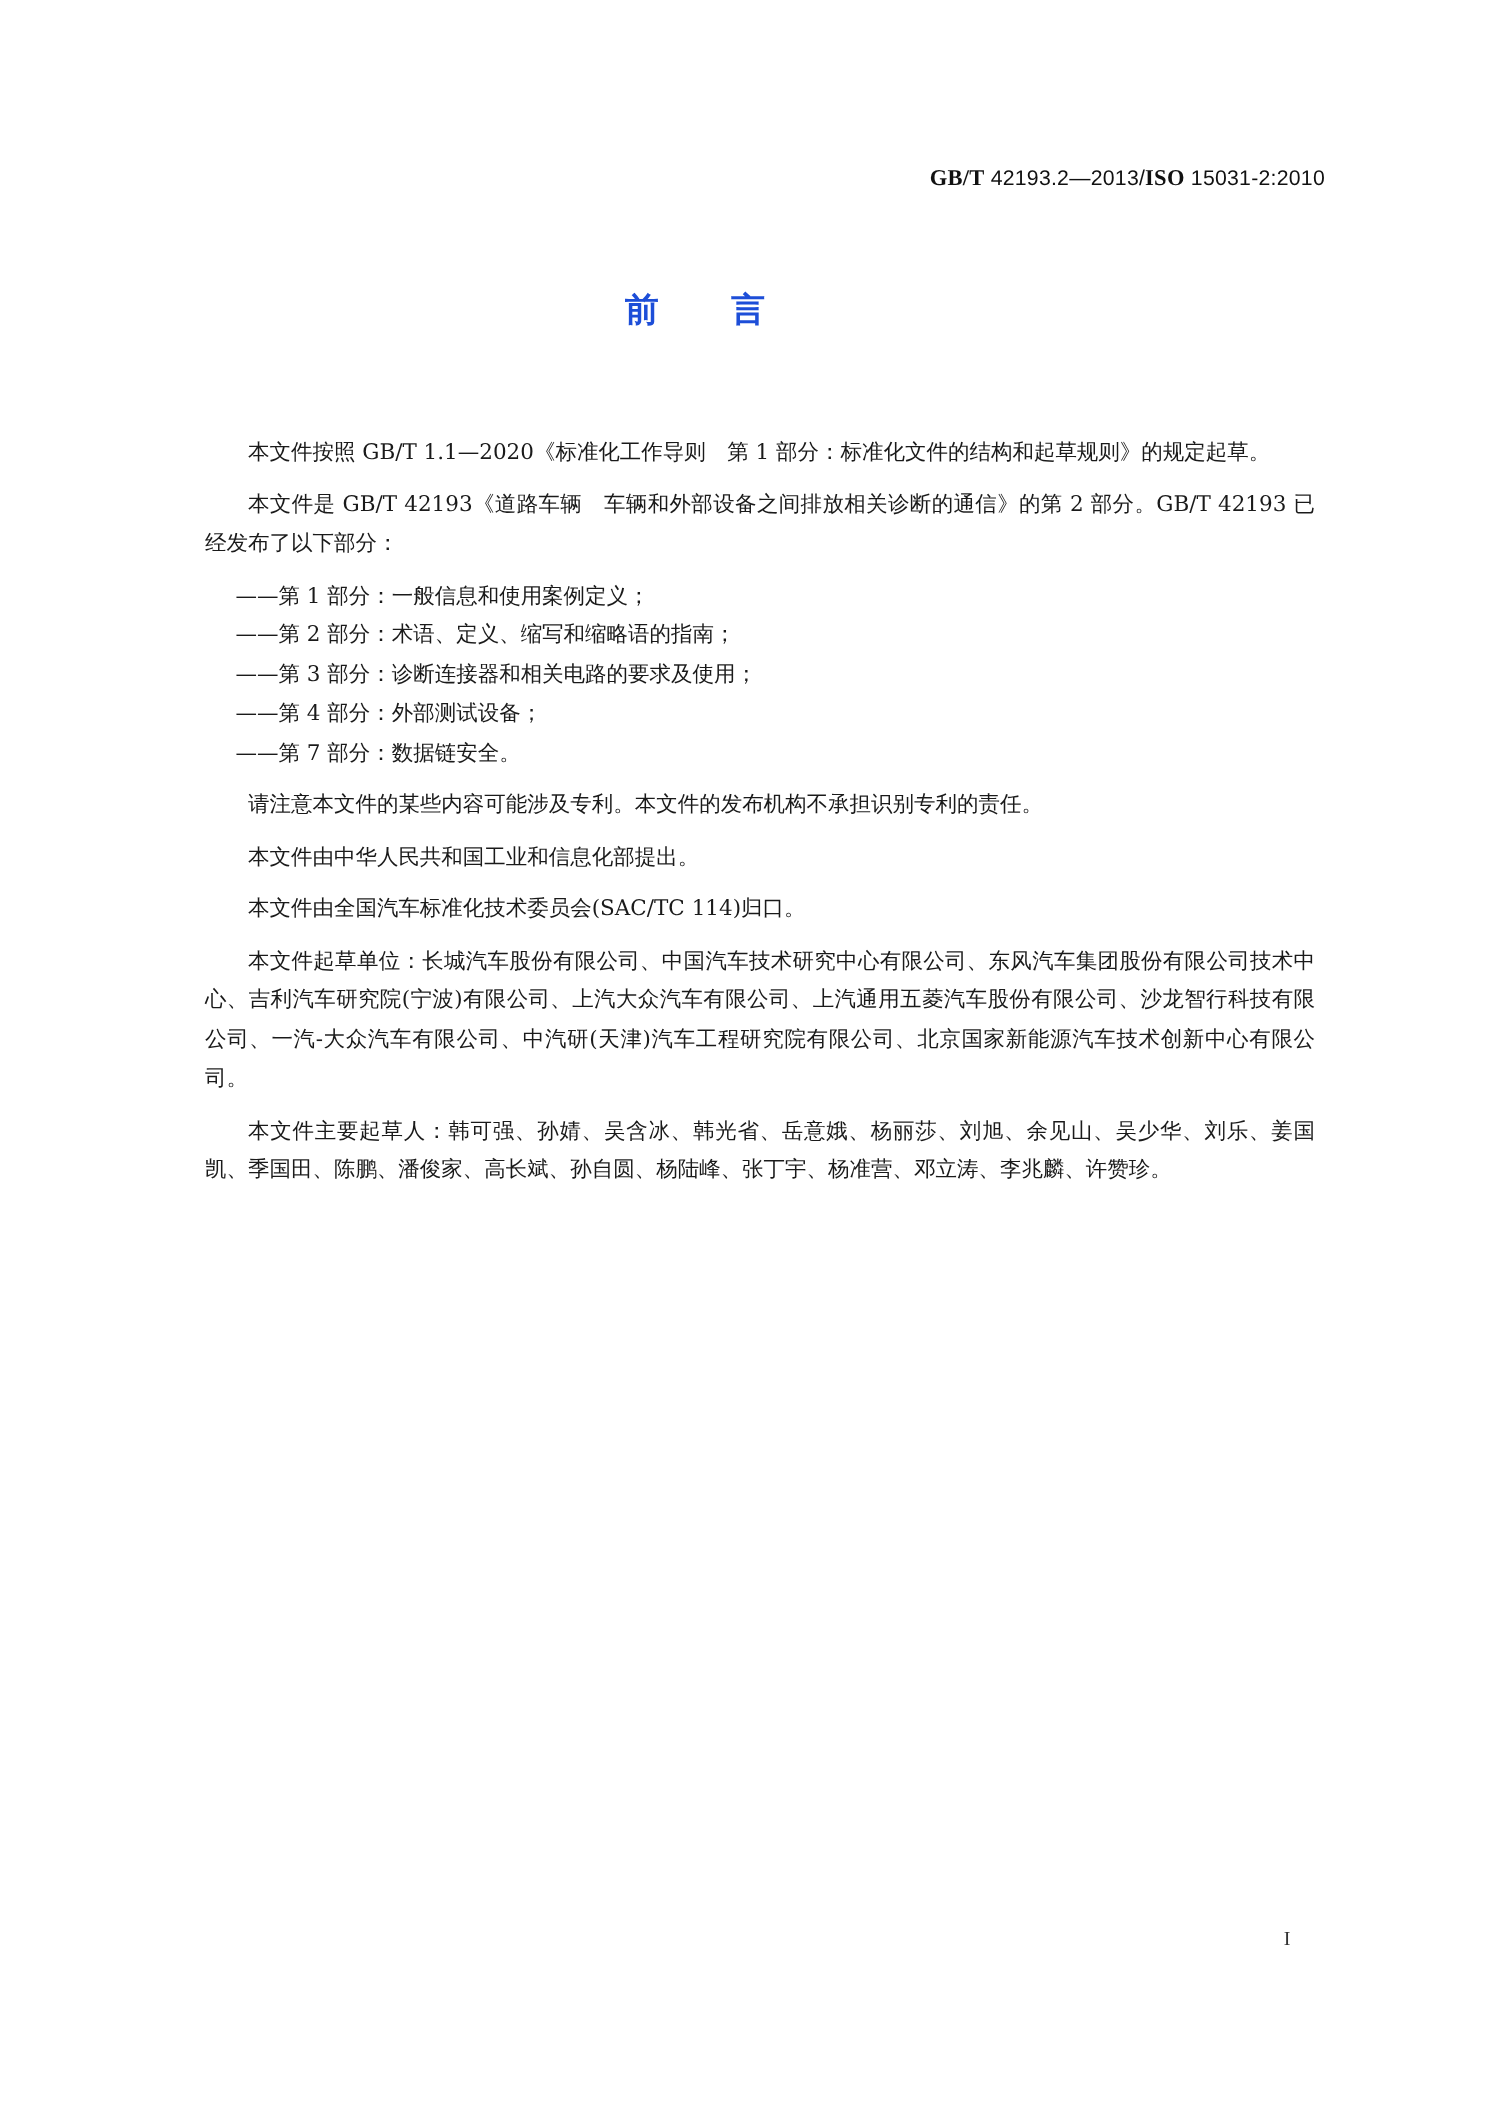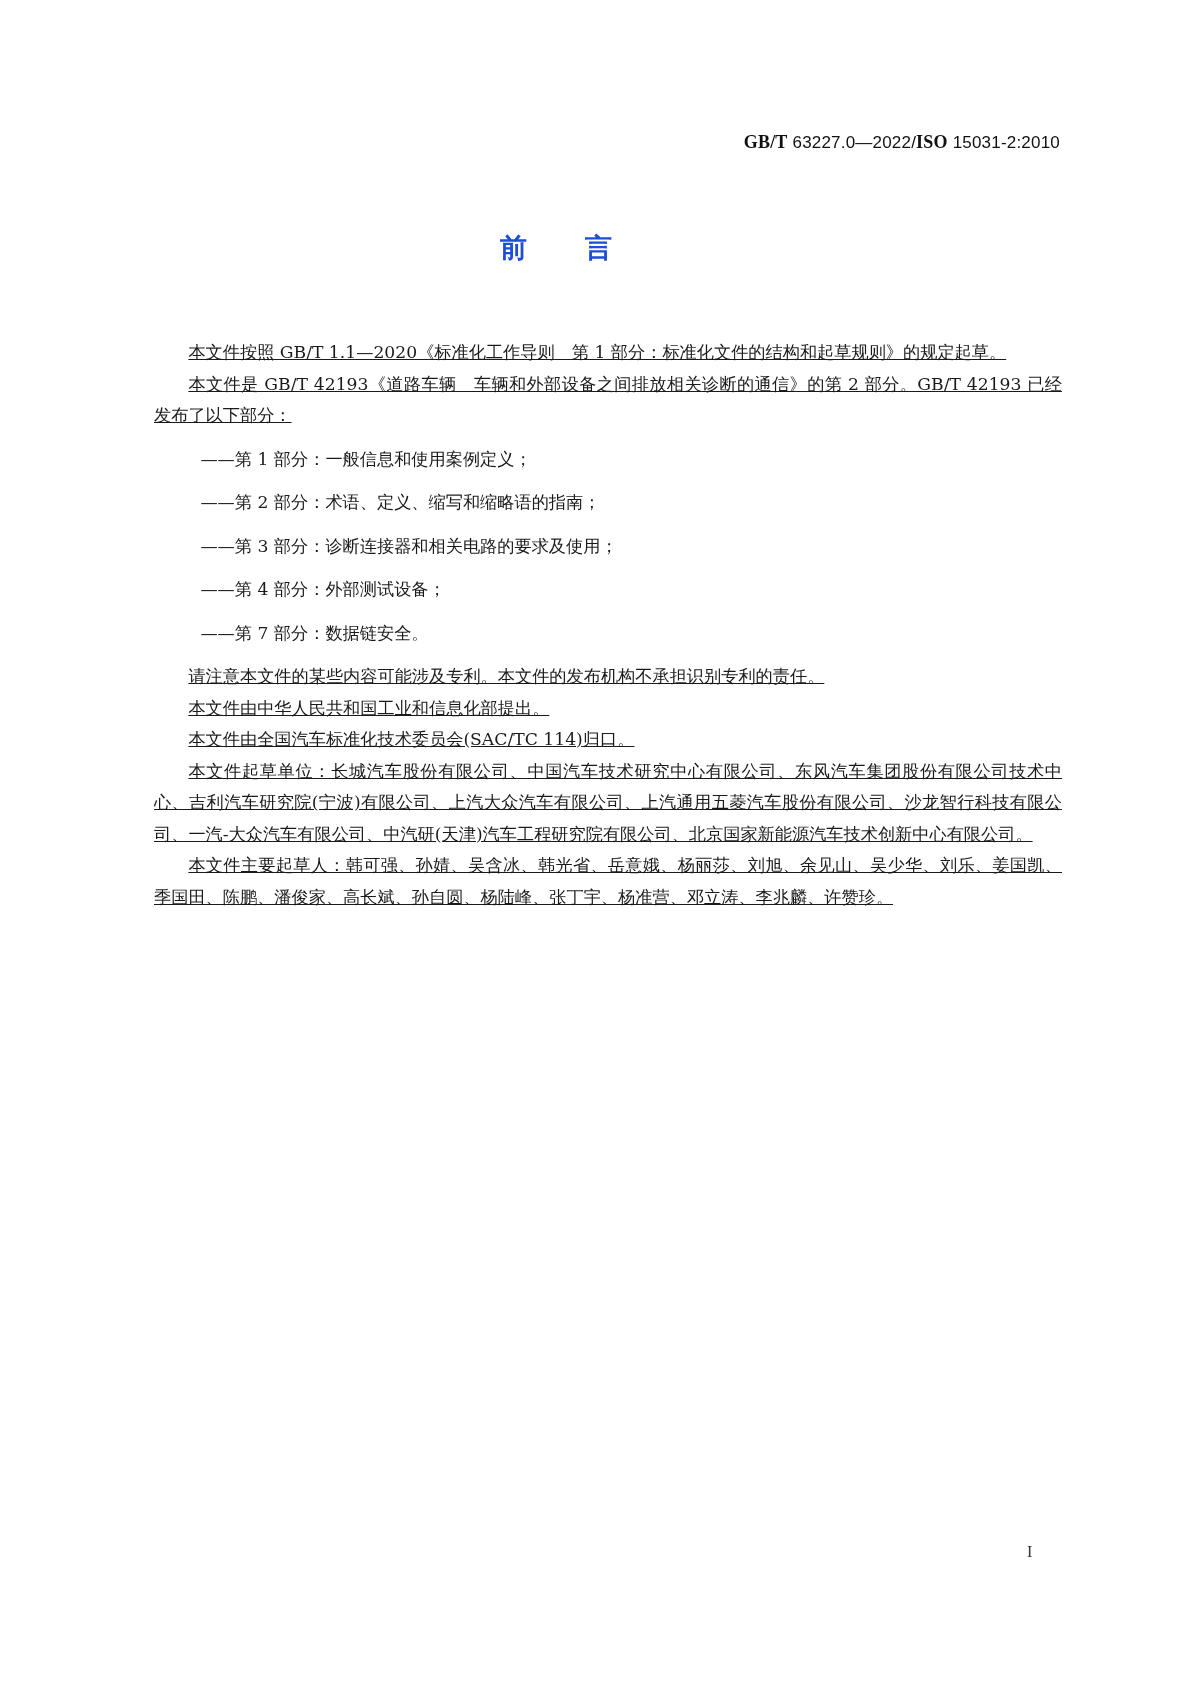--- a/index.html
+++ b/index.html
@@ -17,33 +17,33 @@
     .title {
       position: absolute; top: 230px; left: 0; width: 1112px; text-align: center;
       font-family: "DejaVu Sans", sans-serif; font-weight: bold; font-size: 27px; color: #1d4ed8;
     }
     .title span { display: inline-block; }
     .title .gap { width: 58px; }
     .body-text {
       position: absolute; top: 337px; left: 154px; width: 908px;
       font-size: 17.2px; line-height: 31.5px; text-align: justify;
     }
-    .para { text-indent: 2em; margin: 0; text-decoration: underline; }
-    .dash-item { margin: 12px; padding-left: 2em; }
+    .para { text-indent: 2em; margin: 10px; }
+    .dash-item { margin: 0; padding-left: 2em; }
     .page-num {
       position: absolute; top: 1543px; left: 1027px;
       font-family: "Liberation Serif", serif; font-size: 16px; color: #333;
     }
   </style>
 </head>
 <body>
 
 <div class="header-code">
   <span class="bold">GB/T</span>
-  <span>63227.0—2022/</span><span class="bold">ISO</span>
+  <span>42193.2—2013/</span><span class="bold">ISO</span>
   <span>15031-2:2010</span>
 </div>
 
 <div class="title">
   <span>前</span><span class="gap"></span><span>言</span>
 </div>
 
 <div class="body-text">
   <p class="para">本文件按照 GB/T 1.1—2020《标准化工作导则　第 1 部分：标准化文件的结构和起草规则》的规定起草。</p>
   <p class="para">本文件是 GB/T 42193《道路车辆　车辆和外部设备之间排放相关诊断的通信》的第 2 部分。GB/T 42193 已经发布了以下部分：</p>

